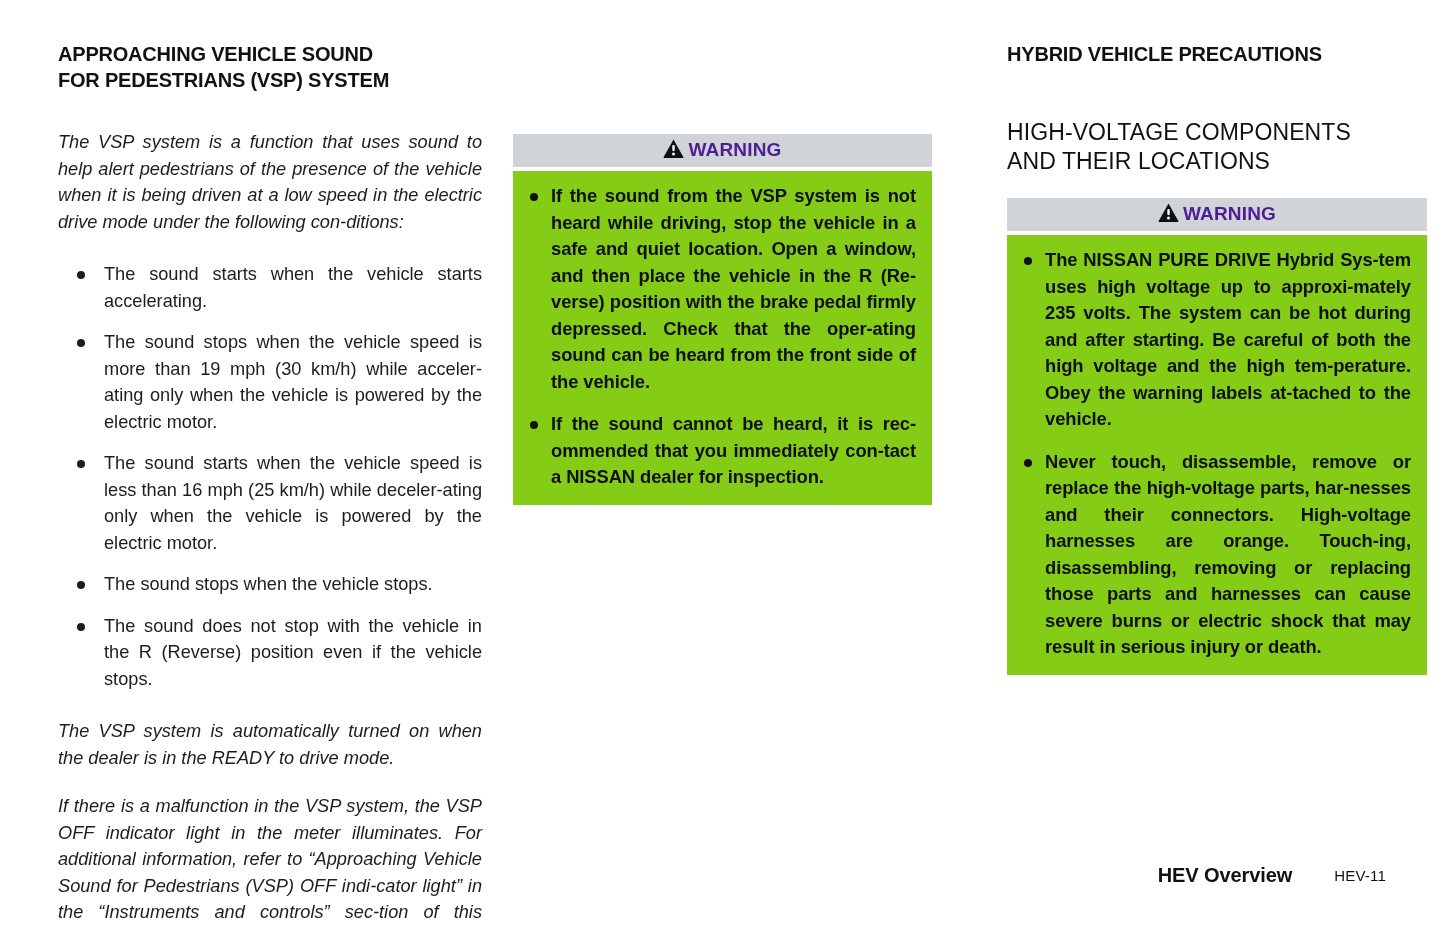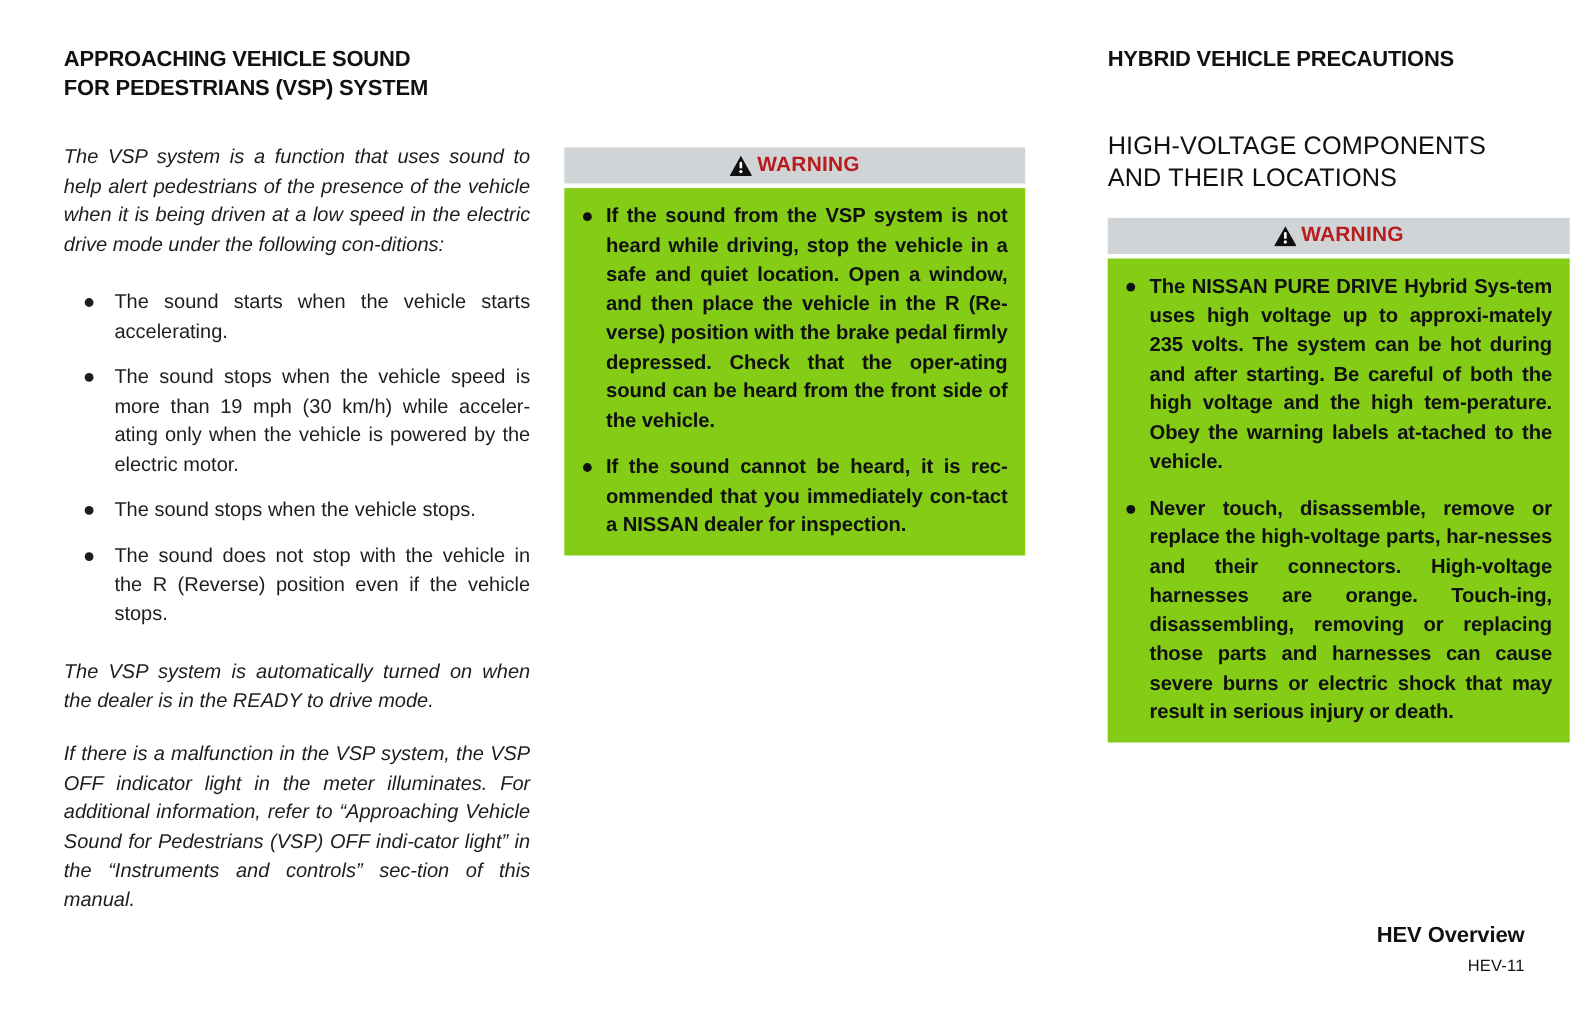--- a/index.html
+++ b/index.html
@@ -91,24 +91,24 @@
   
   .warn-box { width: 100%; }
   .warn-head {
     background: #d0d4d6;
     text-align: center;
     padding: 5px 0 6px 0;
     font-size: 19px;
     font-weight: bold;
     letter-spacing: 0.2px;
     display: flex;
-    align-items: center;
+    align-items: flex-start;
     justify-content: center;
     gap: 4px;
-    color: #b91c1c;
+    color: #4c1d95;
   }
   .warn-head .tri {
     display: inline-block;
     line-height: 0;
   }
   .warn-gap { height: 4px; background: #ffffff; }
   .warn-body {
     background: #84cc16;
     padding: 12px 16px 14px 10px;
   }
@@ -139,24 +139,23 @@
     border-radius: 50%;
     background: #101010;
   }
 
   
   .footer {
     position: absolute;
     right: 59px;
     bottom: 42px;
     display: flex;
-    align-items: flex-end;
-    gap: 8px;
+    align-items: center;
+    gap: 42px;
     white-space: nowrap;
-    flex-direction: column;
   }
   .footer-title {
     font-size: 20px;
     font-weight: bold;
     color: #111111;
     letter-spacing: -0.1px;
   }
   .footer-page {
     font-size: 15px;
     font-weight: normal;
@@ -178,20 +177,21 @@
 
     <div style="height:36px"></div>
 
     <p class="para">The VSP system is a function that uses sound to help alert pedestrians of the presence of the vehicle when it is being driven at a low speed in the electric drive mode under the following con‐ditions:</p>
 
     <div style="height:12px"></div>
 
     <ul class="bullet-list">
       <li>The sound starts when the vehicle starts accelerating.</li>
       <li>The sound stops when the vehicle speed is more than 19 mph (30 km/h) while acceler‐ating only when the vehicle is powered by the electric motor.</li>
+      <li>The sound starts when the vehicle speed is less than 16 mph (25 km/h) while deceler‐ating only when the vehicle is powered by the electric motor.</li>
       <li>The sound stops when the vehicle stops.</li>
       <li>The sound does not stop with the vehicle in the R (Reverse) position even if the vehicle stops.</li>
     </ul>
 
     <div style="height:14px"></div>
 
     <p class="para">The VSP system is automatically turned on when the dealer is in the READY to drive mode.</p>
 
     <div style="height:8px"></div>
 

